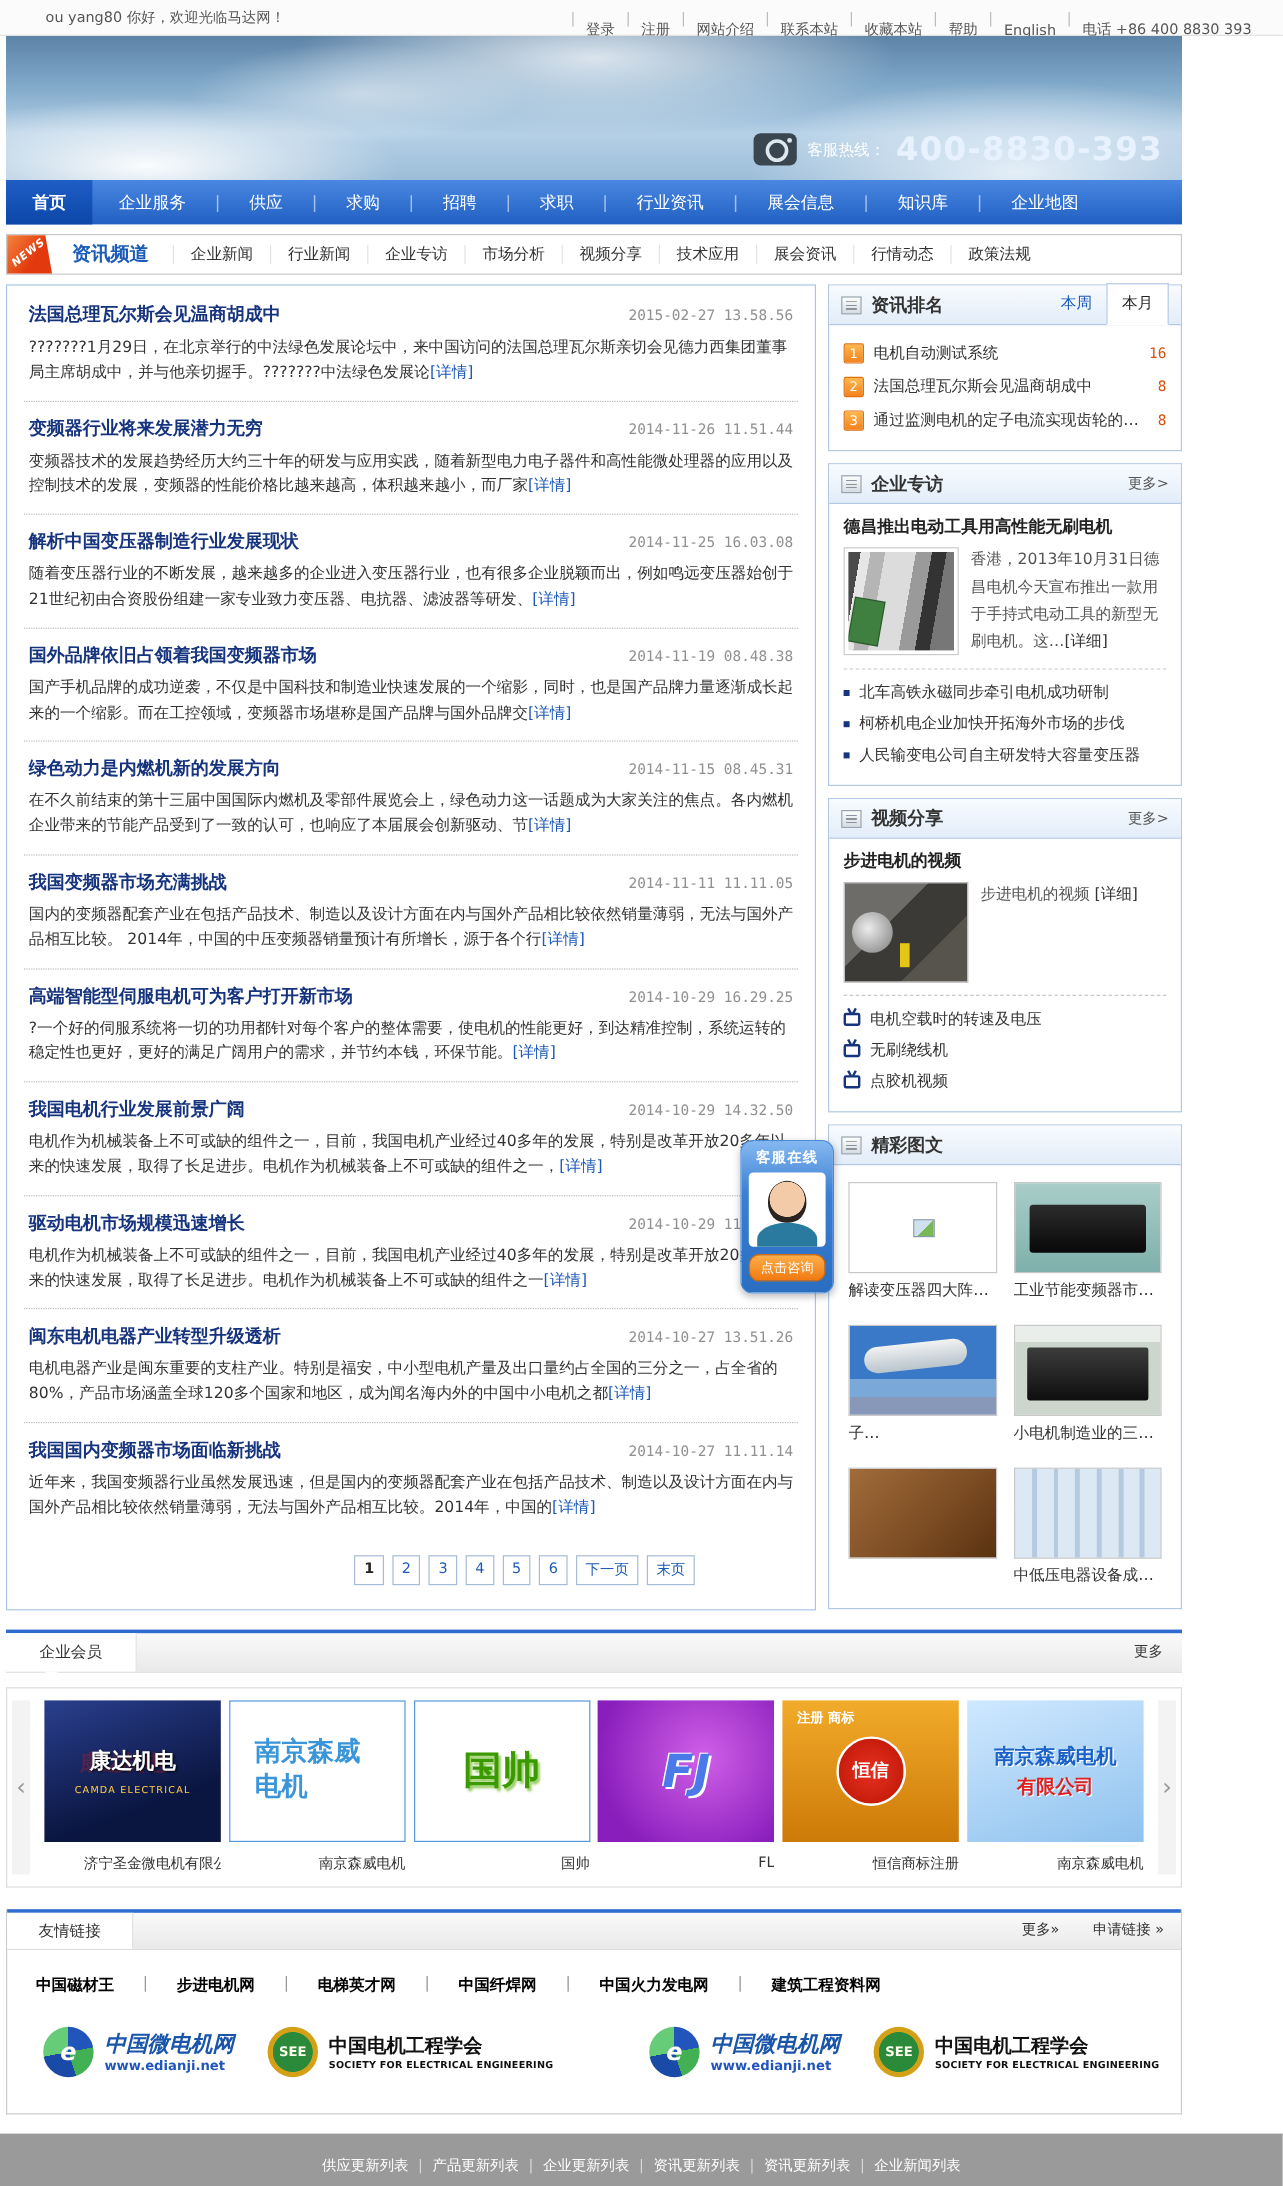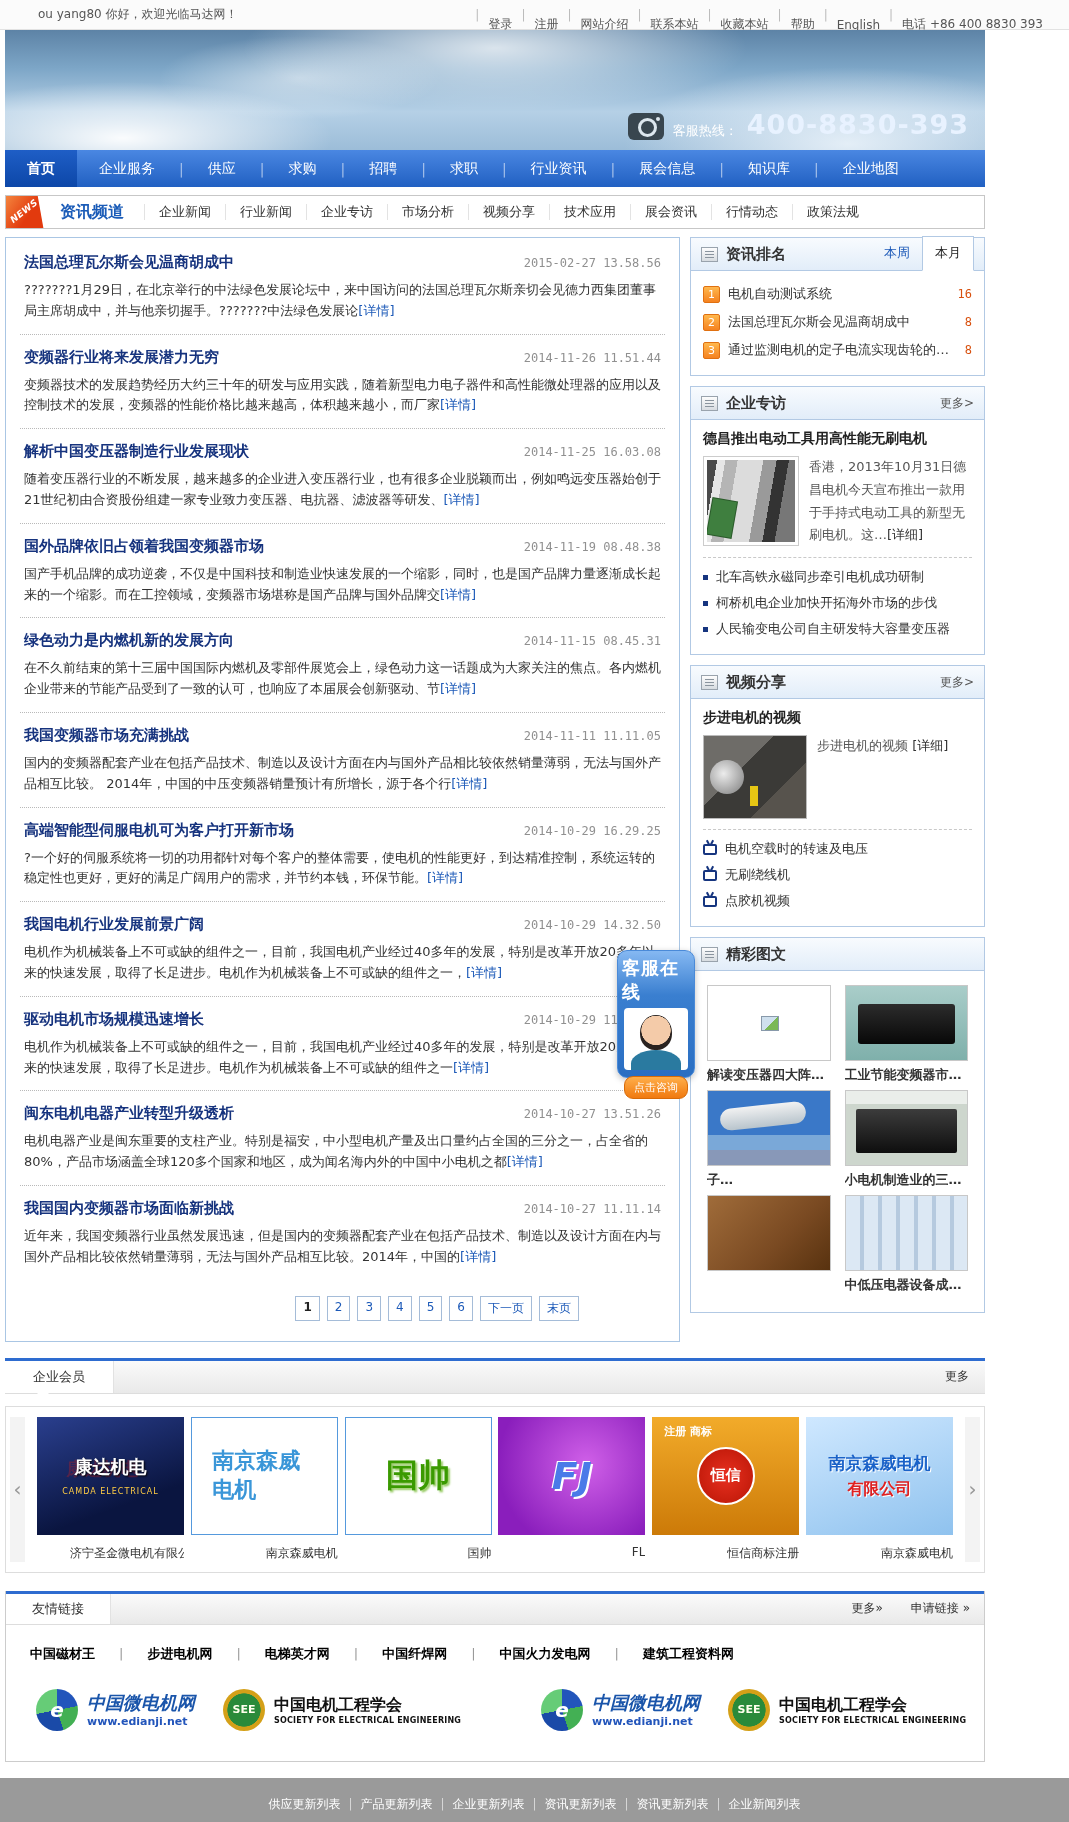--- a/index.html
+++ b/index.html
@@ -16,21 +16,21 @@
 
 .page{width:980px;margin-left:5px;}
 
 
 .banner{height:120px;position:relative;background:
  radial-gradient(ellipse 300px 80px at 12% 90%, rgba(255,255,255,.95), rgba(255,255,255,0) 70%),
  radial-gradient(ellipse 360px 90px at 50% 15%, rgba(255,255,255,.75), rgba(255,255,255,0) 70%),
  radial-gradient(ellipse 320px 110px at 86% 95%, rgba(235,243,250,.9), rgba(255,255,255,0) 70%),
  radial-gradient(ellipse 200px 60px at 30% 40%, rgba(255,255,255,.5), rgba(255,255,255,0) 70%),
  linear-gradient(180deg,#5d83a6 0%,#7da6c7 32%,#b5d0e6 68%,#9cbdd8 100%);}
-.hotline{position:absolute;right:16px;bottom:10px;display:flex;align-items:flex-end;gap:9px;padding-left:44px;}
+.hotline{position:absolute;right:16px;bottom:10px;display:flex;align-items:center;gap:9px;padding-left:44px;}
 .hotline-icon{width:36px;height:27px;background:#39464f;border-radius:6px;position:relative;flex:none;}
 .hotline-icon::after{content:"";position:absolute;left:10px;top:5px;width:13px;height:13px;border:3px solid #dde7ee;border-radius:50%;}
 .hotline-icon::before{content:"";position:absolute;right:4px;top:4px;width:4px;height:4px;background:#dde7ee;border-radius:50%;}
 .hotline-label{color:#fff;font-size:13px;}
 .hotline-number{color:#e8f2ff;font-size:27px;font-weight:bold;letter-spacing:1px;}
 
 
 .nav{height:37px;background:linear-gradient(180deg,#4a87e2,#2160c2);display:flex;align-items:stretch;color:#fff;font-size:14px;}
 .nav-item{display:flex;align-items:center;padding:0 22px;height:100%;cursor:pointer;white-space:nowrap;}
 .nav-item.active{background:linear-gradient(180deg,#1f5ec6,#0c47a8);font-weight:bold;}
@@ -93,40 +93,40 @@
 .square-bullet{width:5px;height:5px;background:#16357f;flex:none;}
 .video-img{width:104px;height:84px;flex:none;position:relative;overflow:hidden;border:1px solid #bbb;
   background:linear-gradient(135deg,#6e6c68 0 38%,#3b3a37 38% 70%,#57534d 70%);}
 .video-img::before{content:"";position:absolute;left:6px;top:24px;width:34px;height:34px;border-radius:50%;
   background:radial-gradient(circle at 40% 40%,#ececec,#979797 75%);}
 .video-img::after{content:"";position:absolute;left:46px;bottom:12px;width:8px;height:20px;background:#e6c614;}
 .tv-icon{width:14px;height:11px;flex:none;border:2px solid #16357f;border-radius:2px;position:relative;}
 .tv-icon::before{content:"";position:absolute;top:-6px;left:2px;width:2px;height:5px;background:#16357f;transform:rotate(-28deg);}
 .tv-icon::after{content:"";position:absolute;top:-6px;right:2px;width:2px;height:5px;background:#16357f;transform:rotate(28deg);}
 
-.gallery-grid{display:grid;grid-template-columns:1fr 1fr;gap:6px 14px;padding:14px 16px 18px;font-weight:bold;}
+.gallery-grid{display:grid;grid-template-columns:1fr 1fr;gap:20px 14px;padding:14px 16px 18px;}
 .gallery-item{cursor:pointer;min-width:0;}
 .g-img{width:100%;height:76px;border:1px solid #c8c8c8;position:relative;}
 .g-caption{margin-top:5px;font-size:13px;color:#333;white-space:nowrap;overflow:hidden;min-height:16px;}
 .g0 .g-img{background:#fff;}
 .g0 .g-img::after{content:"";position:absolute;left:50%;top:50%;width:16px;height:13px;margin:-7px 0 0 -8px;border:1px solid #8899aa;background:linear-gradient(135deg,#cfe0ee 0 55%,#7ab855 55%);}
 .g1 .g-img{background:linear-gradient(180deg,#a9cdc9,#7fb0ab);}
 .g1 .g-img::after{content:"";position:absolute;left:12px;right:12px;top:18px;bottom:16px;background:linear-gradient(180deg,#2c2c2c,#080808);border-radius:3px;}
 .g2 .g-img{background:linear-gradient(180deg,#3a78c8 0 60%,#7aa8d8 60% 80%,#8898b8 80%);}
 .g2 .g-img::after{content:"";position:absolute;left:12px;top:14px;width:86px;height:22px;background:linear-gradient(180deg,#f2f2f2,#b8c4cc);border-radius:11px;transform:rotate(-6deg);}
 .g3 .g-img{background:linear-gradient(180deg,#eaeeea 0 18%,#cdd6cd 18%);}
 .g3 .g-img::after{content:"";position:absolute;left:10px;right:10px;top:18px;bottom:12px;background:linear-gradient(180deg,#3c3c3c,#0e0e0e);border-radius:2px;}
 .g4 .g-img{background:linear-gradient(135deg,#a06c3a,#7a4a22 60%,#58320f);}
 .g5 .g-img{background:repeating-linear-gradient(90deg,#dce8f4 0 14px,#b6cadf 14px 18px),linear-gradient(180deg,#eef4fa,#cfe0ee);}
 
 
 .service-widget{position:absolute;left:612px;top:713px;width:78px;height:128px;z-index:5;
   background:linear-gradient(180deg,#85b8f2,#3a7fd0 35%,#2a6ec2);border:1px solid #4a8ad8;border-radius:10px;
   box-shadow:0 2px 6px rgba(0,0,0,.25);display:flex;flex-direction:column;align-items:center;padding:5px 4px;}
-.service-title{color:#fff;font-size:18px;font-weight:bold;letter-spacing:1px;}
+.service-title{color:#fff;font-size:12px;font-weight:bold;letter-spacing:1px;text-align:center;}
 .service-photo{margin-top:4px;width:64px;height:62px;background:#fff;border-radius:4px;position:relative;overflow:hidden;flex:none;}
 .service-photo::before{content:"";position:absolute;left:16px;top:7px;width:32px;height:35px;border-radius:50% 50% 46% 46%;
   background:radial-gradient(circle at 50% 44%,#f4cba9 0 57%,#2a2320 59%);}
 .service-photo::after{content:"";position:absolute;left:7px;bottom:-7px;width:50px;height:27px;border-radius:50% 50% 0 0;background:#2a7aa0;}
 .service-btn{margin-top:6px;background:linear-gradient(180deg,#ffae4a,#f07a10);color:#fff;font-size:11px;padding:3px 9px;border-radius:9px;border:1px solid #d86a08;cursor:pointer;white-space:nowrap;}
 
 
 .members{margin-top:16px;}
 .members-head{border-top:3px solid #2e6cd0;background:linear-gradient(180deg,#fafafa,#e9e9e9);height:36px;
   display:flex;align-items:stretch;justify-content:space-between;border-bottom:1px solid #ddd;}

